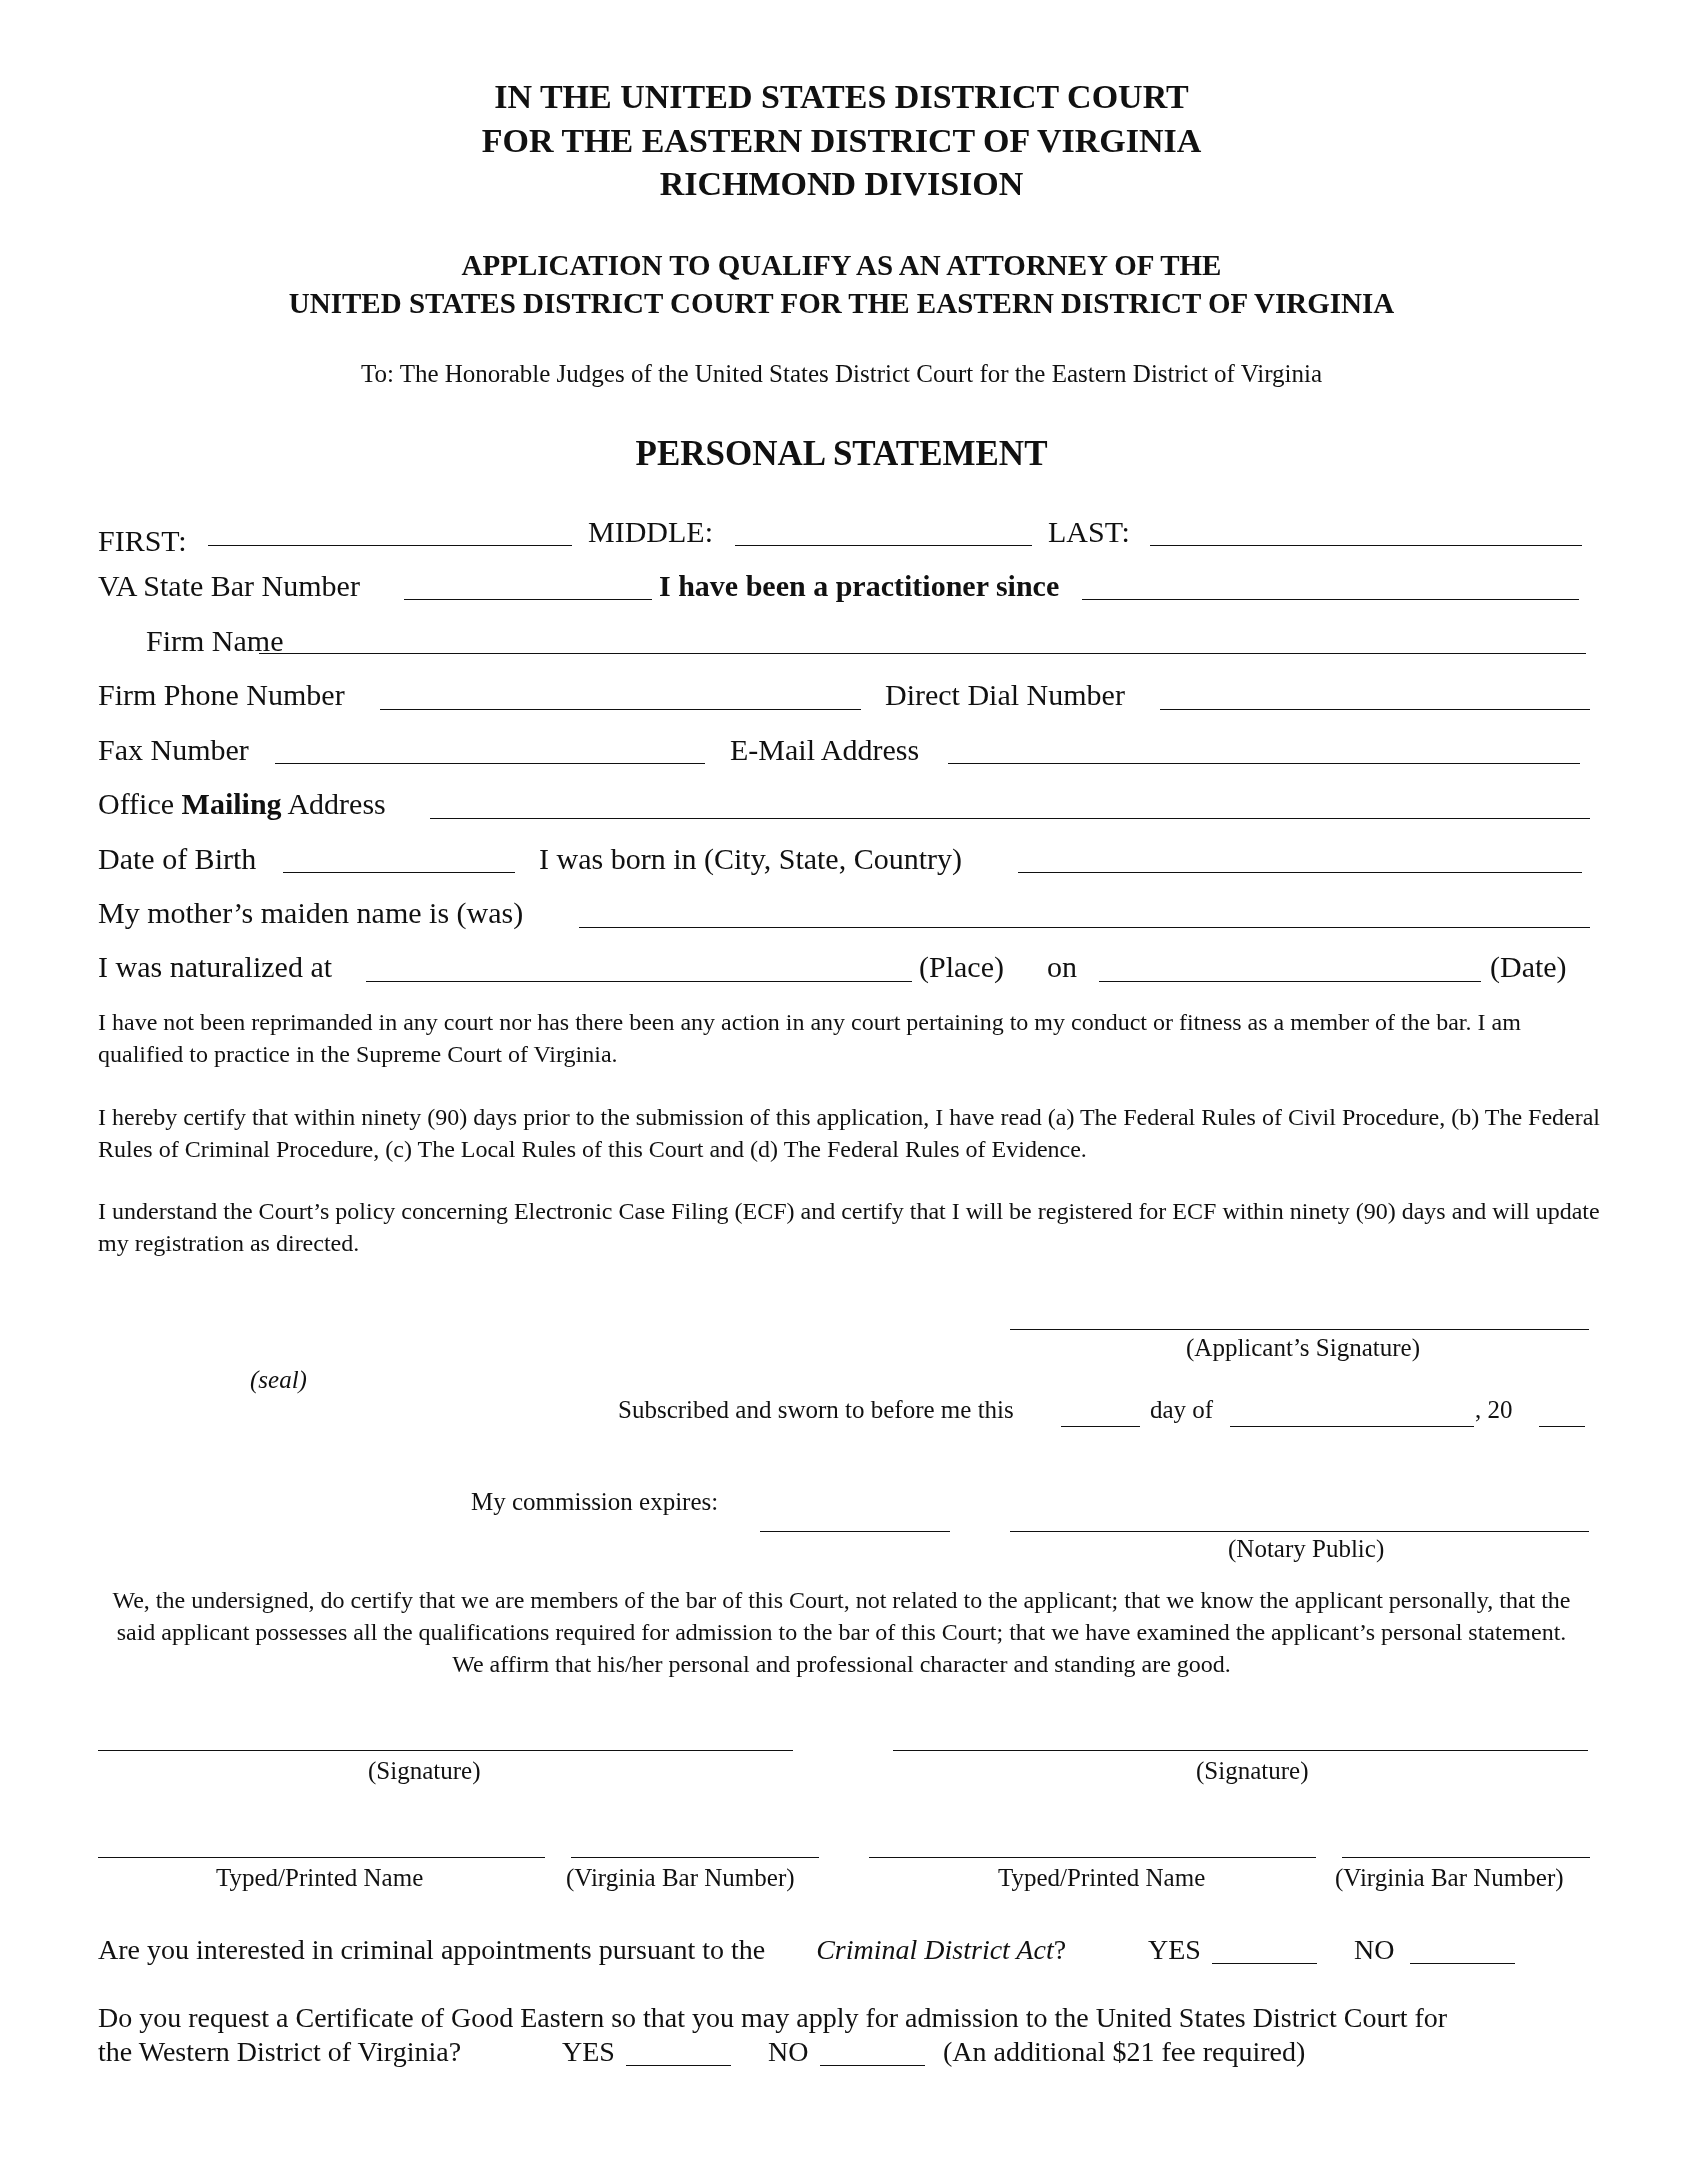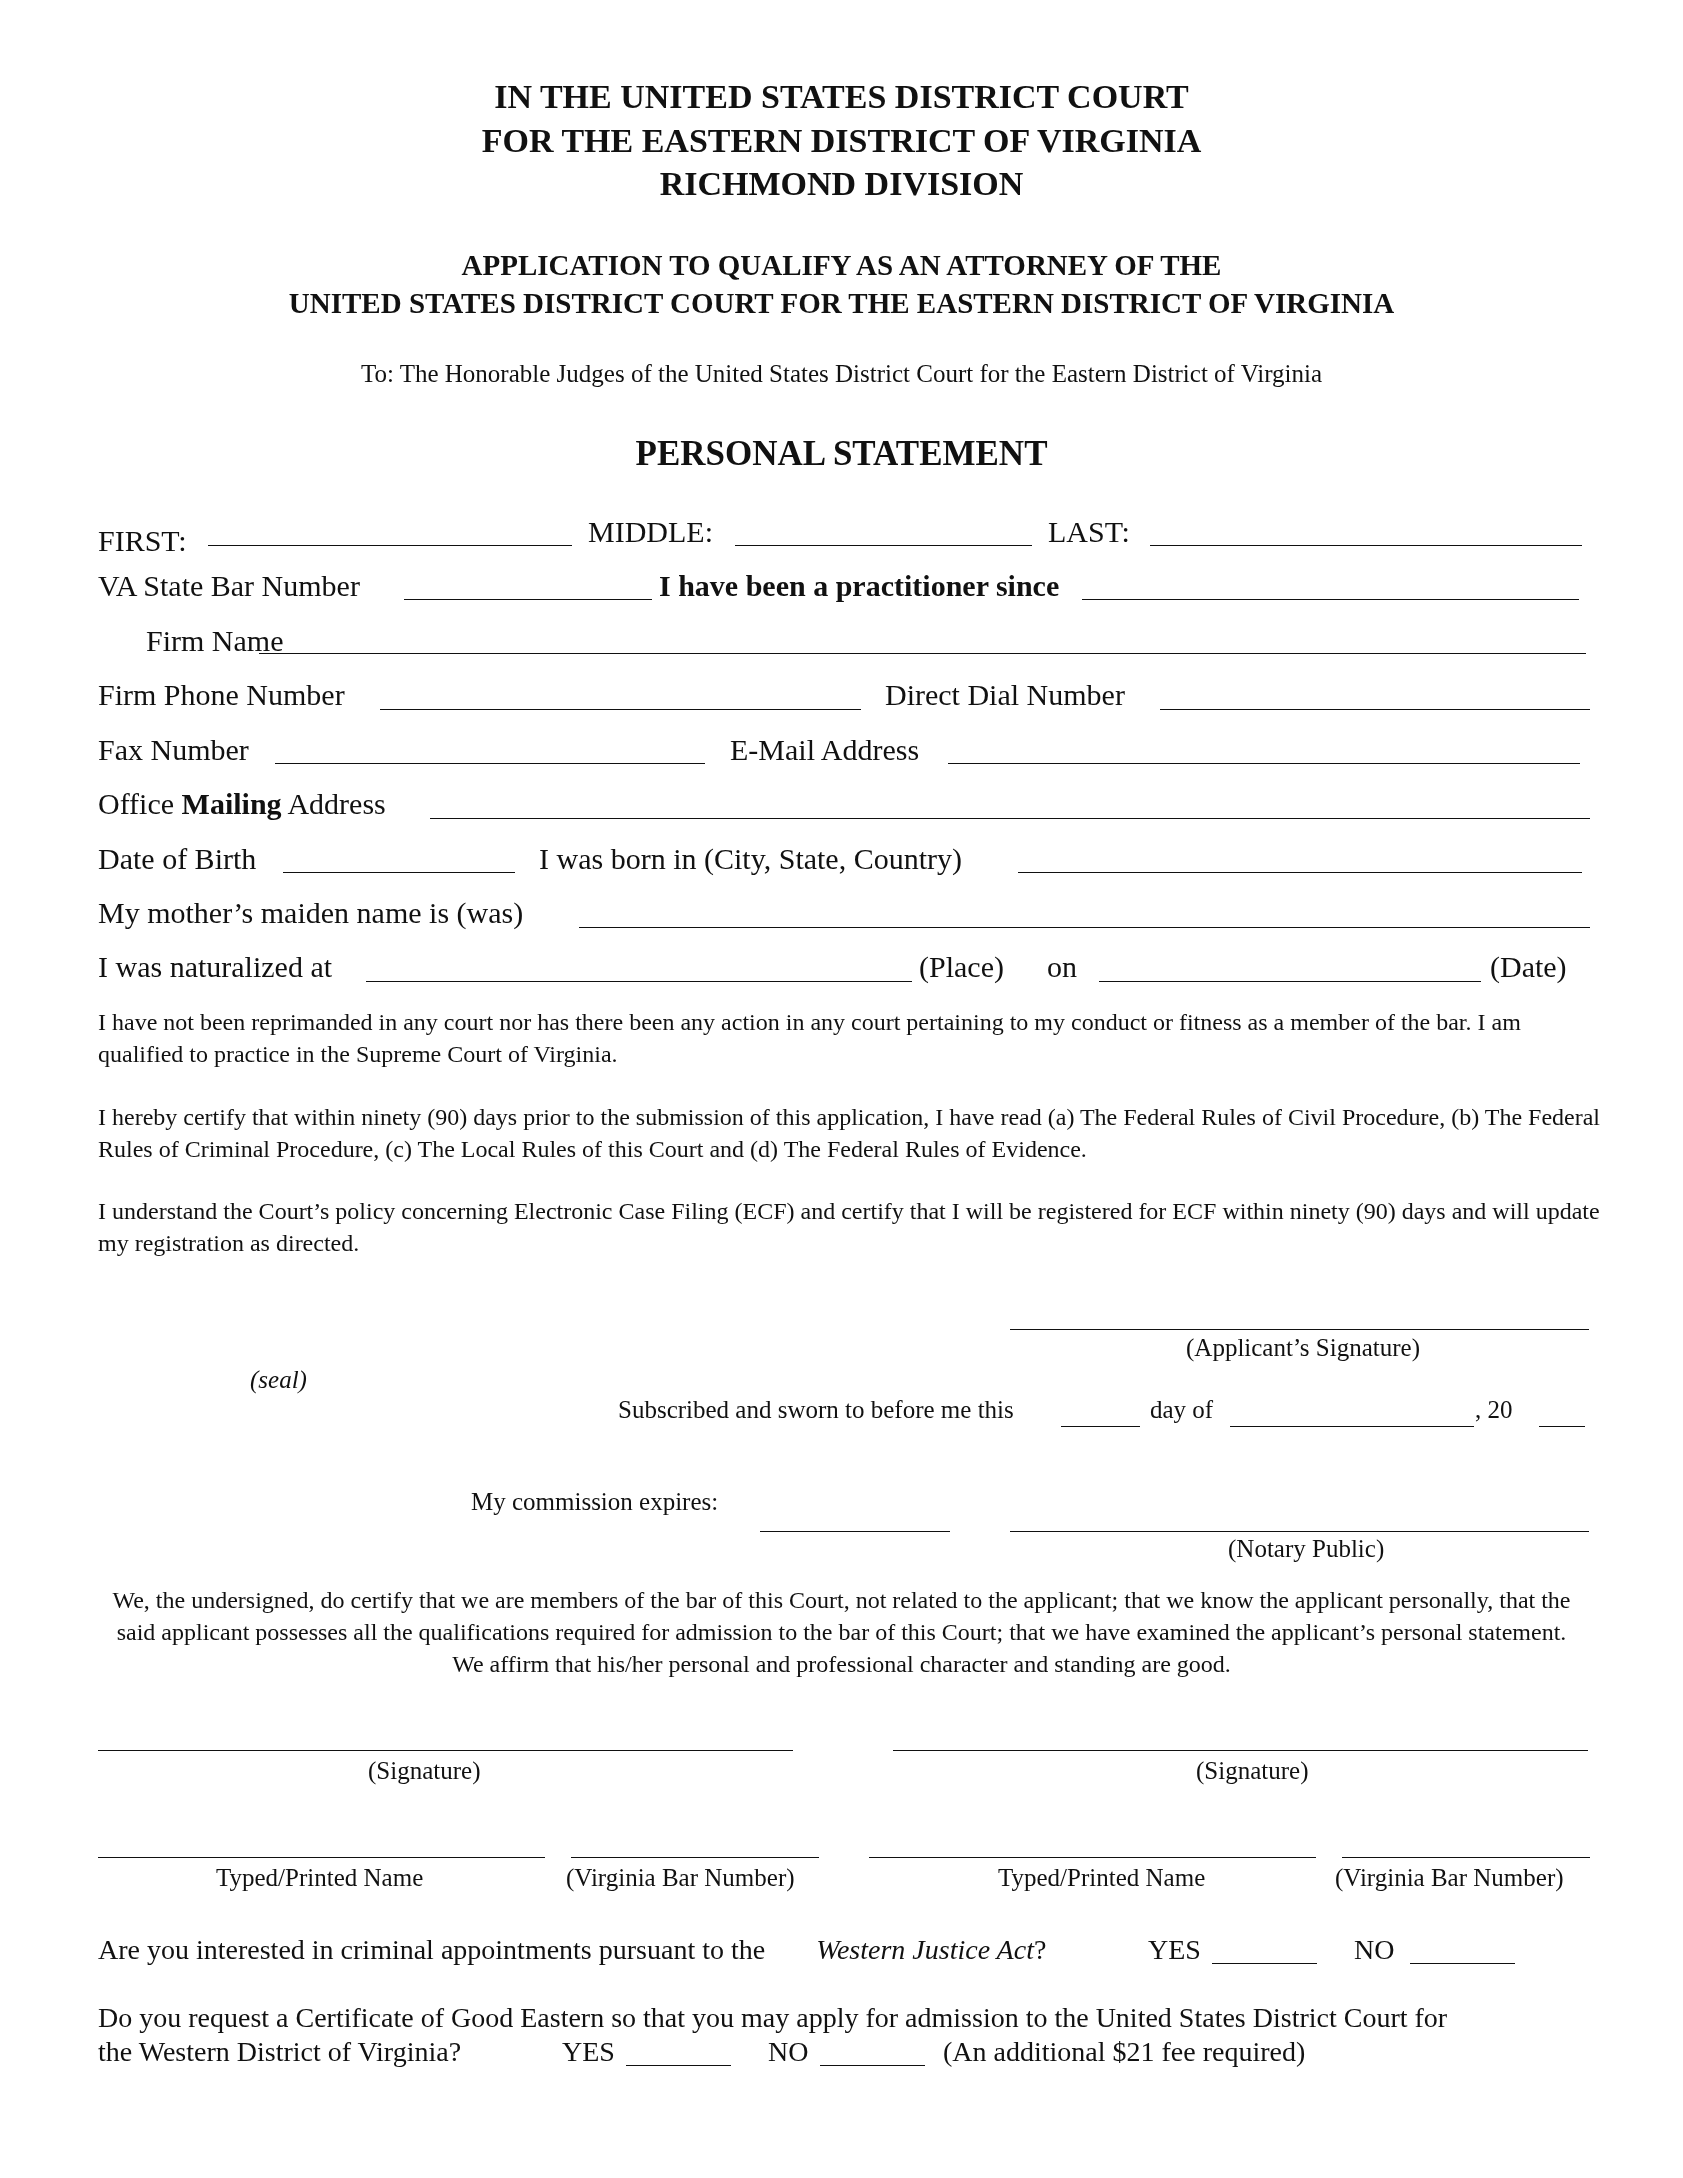--- a/index.html
+++ b/index.html
@@ -108,21 +108,21 @@
 <div class="line field" style="left:98px; top:1857px; width:447px;"></div>
 <div class="abs small" style="left:216px; top:1864px;">Typed/Printed Name</div>
 <div class="line field" style="left:571px; top:1857px; width:248px;"></div>
 <div class="abs small" style="left:566px; top:1864px;">(Virginia Bar Number)</div>
 
 <div class="line field" style="left:869px; top:1857px; width:447px;"></div>
 <div class="abs small" style="left:998px; top:1864px;">Typed/Printed Name</div>
 <div class="line field" style="left:1342px; top:1857px; width:248px;"></div>
 <div class="abs small" style="left:1335px; top:1864px;">(Virginia Bar Number)</div>
 
-<div class="abs lbl" style="left:98px; top:1933px; font-size:28px;"><span>Are you interested in criminal appointments pursuant to the </span><span class="it">Western Justice Act</span><span>?</span></div>
+<div class="abs lbl" style="left:98px; top:1933px; font-size:28px;"><span>Are you interested in criminal appointments pursuant to the </span><span class="it">Criminal District Act</span><span>?</span></div>
 <div class="abs lbl" style="left:1148px; top:1933px; font-size:28px;">YES</div>
 <div class="line field" style="left:1212px; top:1963px; width:105px;"></div>
 <div class="abs lbl" style="left:1354px; top:1933px; font-size:28px;">NO</div>
 <div class="line field" style="left:1410px; top:1963px; width:105px;"></div>
 
 <div class="abs lbl" style="left:98px; top:2001px; font-size:28px;">Do you request a Certificate of Good Eastern so that you may apply for admission to the United States District Court for</div>
 <div class="abs lbl" style="left:98px; top:2035px; font-size:28px;">the Western District of Virginia?</div>
 <div class="abs lbl" style="left:562px; top:2035px; font-size:28px;">YES</div>
 <div class="line field" style="left:626px; top:2065px; width:105px;"></div>
 <div class="abs lbl" style="left:768px; top:2035px; font-size:28px;">NO</div>

